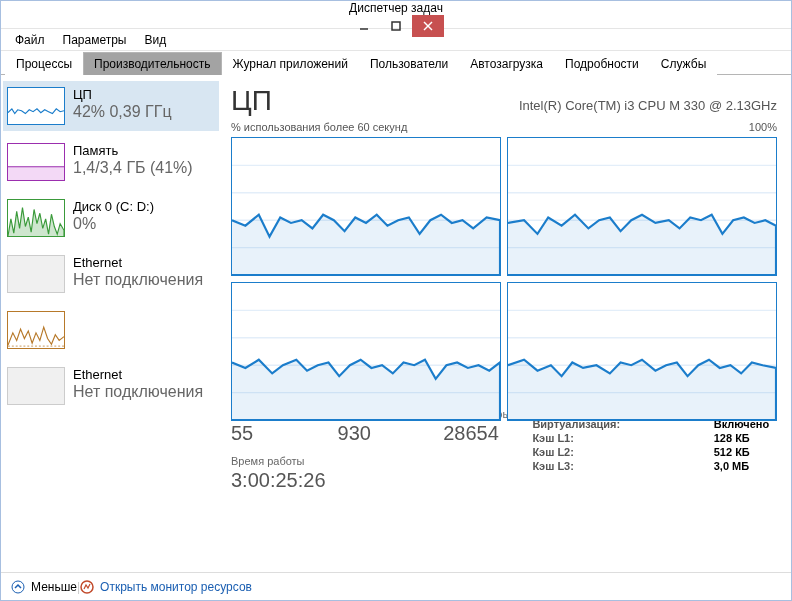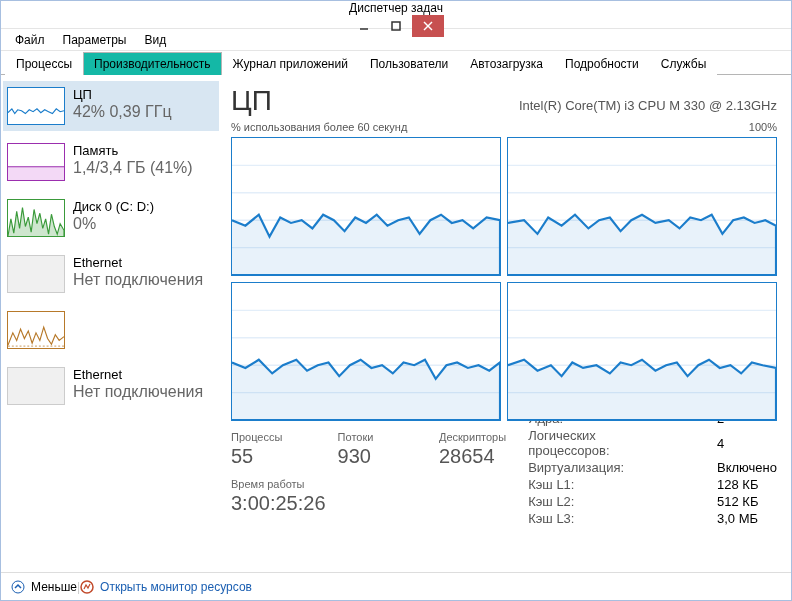--- a/index.html
+++ b/index.html
@@ -8,21 +8,21 @@
   .titlebar { height: 28px; display: flex; align-items: center; background: #fff; border-bottom: 1px solid #e5e5e5; flex-direction: column; }
   .title-icon { width: 16px; height: 16px; margin-left: 6px; }
   .title-text { flex: 1; text-align: center; font-size: 12px; color: #000; }
   .winctrl { display: flex; }
   .winbtn { width: 32px; height: 22px; display: flex; align-items: center; justify-content: center; color: #333; }
   .winbtn.close { background: #c75050; color: #fff; }
   .menubar { height: 22px; display: flex; align-items: center; padding: 0 6px; gap: 2px; border-bottom: 1px solid #e5e5e5; }
   .menuitem { padding: 2px 8px; color: #000; }
   .tabbar { height: 24px; display: flex; align-items: flex-end; padding: 0 4px; border-bottom: 1px solid #b5b5b5; }
   .tab { padding: 4px 10px; border: 1px solid transparent; border-bottom: none; color: #000; position: relative; top: 1px; background: #fff; }
-  .tab.active { border-color: #b5b5b5; background: #14b8a6; }
+  .tab.active { border-color: #b5b5b5; background: #a3a3a3; }
   .body { display: flex; height: calc(100% - 28px - 22px - 24px - 28px); }
   .sidebar { width: 220px; border-right: 0; padding: 6px 2px 0 2px; overflow: hidden; }
   .side-item { display: flex; align-items: flex-start; padding: 6px 4px; margin-bottom: 6px; cursor: default; }
   .side-item.selected { background: #d8e6f2; }
   .thumb { width: 58px; height: 38px; border: 1px solid; margin-right: 8px; position: relative; background: #fff; }
   .thumb svg { width: 100%; height: 100%; }
   .side-label { font-size: 13px; color: #000; line-height: 1.2; }
   .side-sub { font-size: 16px; color: #666; }
   .main { flex: 1; padding: 10px 14px 0 10px; overflow: hidden; }
   .main-head { display: flex; align-items: baseline; justify-content: space-between; }
@@ -30,21 +30,21 @@
   .cpu-name { font-size: 13px; color: #555; }
   .chart-head { display: flex; justify-content: space-between; font-size: 11px; color: #555; margin-top: 4px; }
   .charts { display: grid; grid-template-columns: 1fr 1fr; grid-template-rows: 1fr 1fr; gap: 6px; margin-top: 4px; height: 210px; }
   .chart { border: 1px solid #1b7dcb; position: relative; background: #fff; }
   .chart svg { width: 100%; height: 100%; }
   .stats { display: flex; margin-top: 14px; }
   .stats-left { display: grid; grid-template-columns: auto auto auto; column-gap: 28px; row-gap: 10px; align-content: start; }
   .stat-label { font-size: 11px; color: #666; }
   .stat-value { font-size: 20px; color: #555; margin-top: 2px; }
   .uptime-block { grid-column: 1 / span 3; }
-  .stats-right { margin-left: 22px; font-size: 13px; }
+  .stats-right { margin-left: 22px; font-size: 11px; font-weight: bold; }
   .stats-right table { border-collapse: collapse; }
   .stats-right td { padding: 1px 0; }
   .stats-right td.k { color: #555; padding-right: 40px; }
   .footer { position: absolute; bottom: 0; left: 0; right: 0; height: 28px; border-top: 1px solid #ddd; display: flex; align-items: center; padding: 0 10px; }
   .foot-link { display: flex; align-items: center; gap: 6px; color: #1b5fb2; cursor: pointer; }
   .foot-link .icon { width: 14px; height: 14px; }
   .sep { color: #ccc; }
 </style>
 </head>
 <body>

